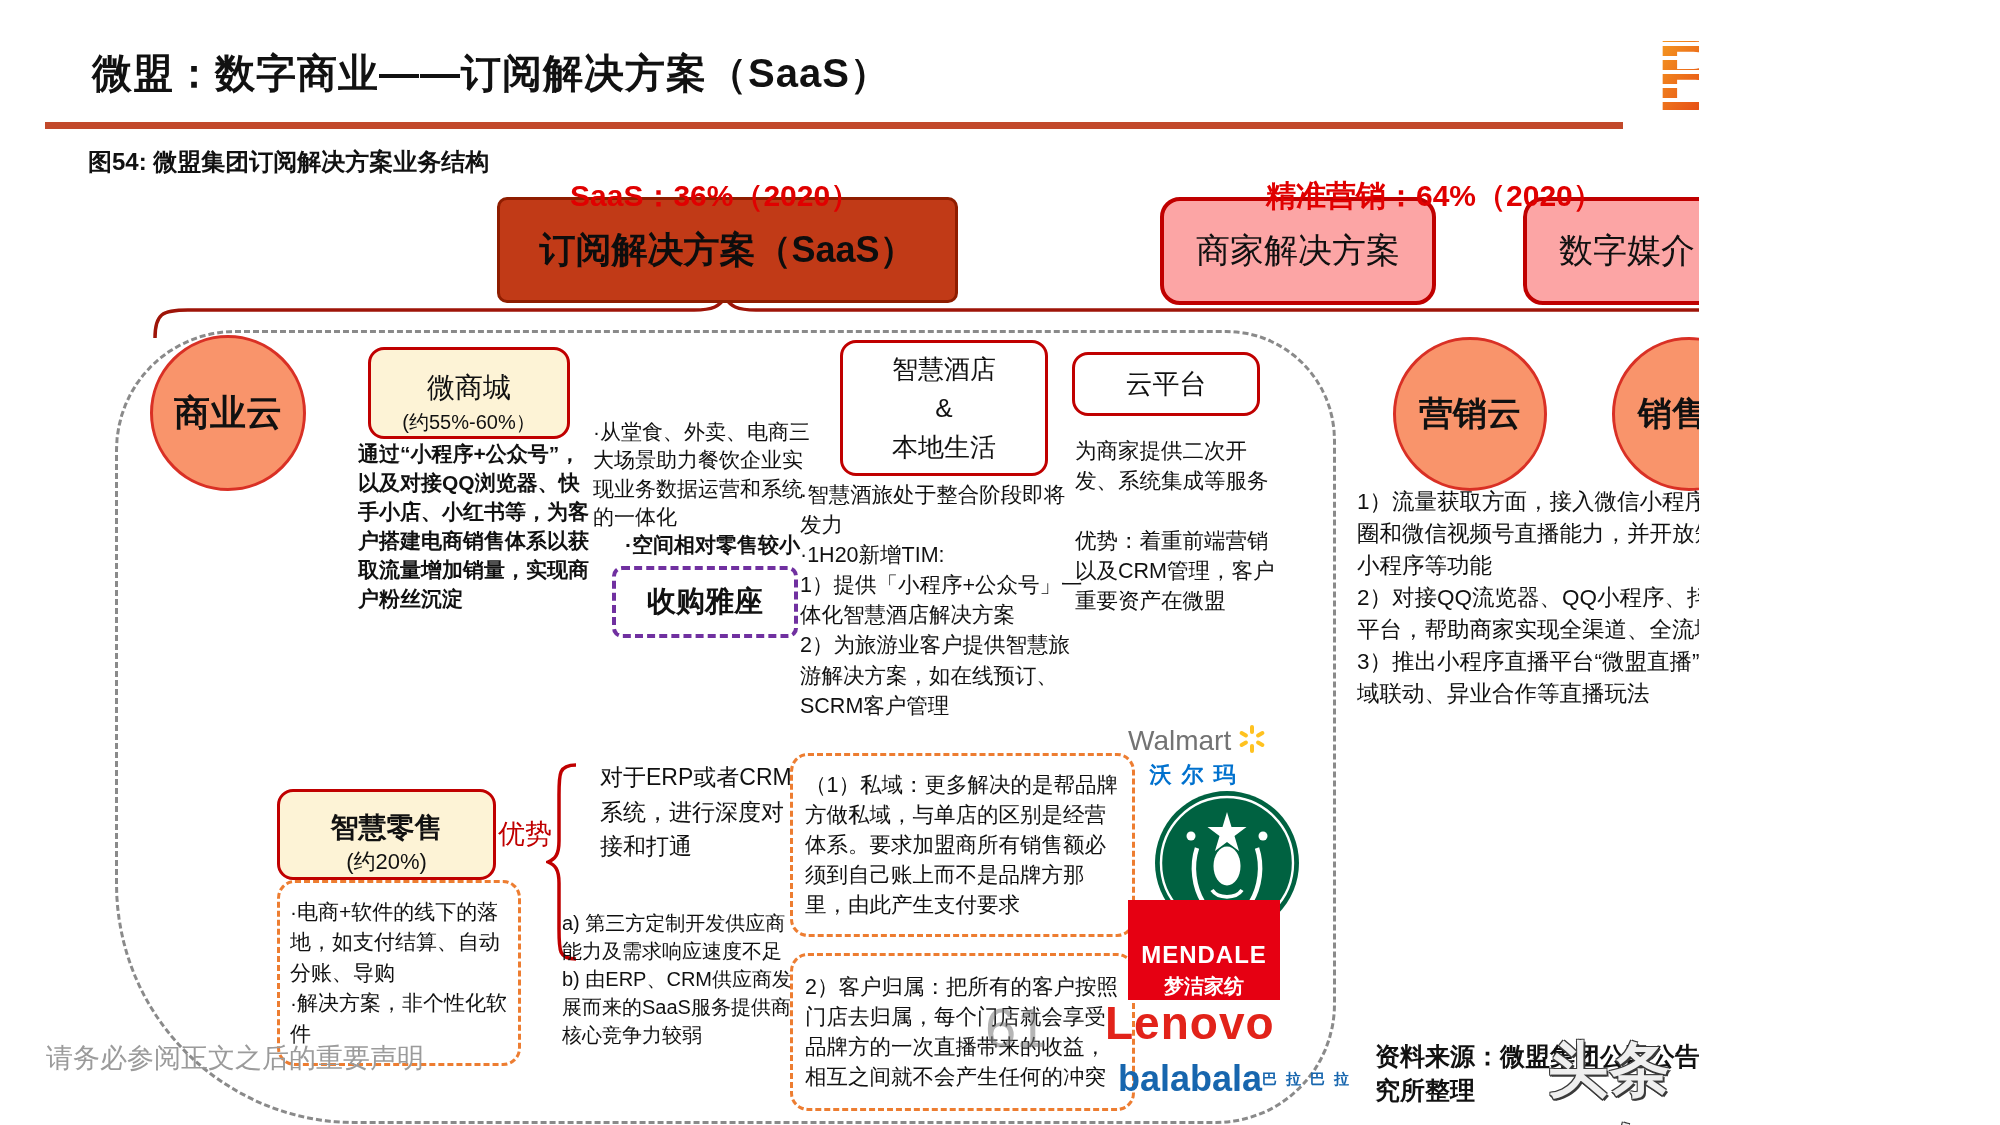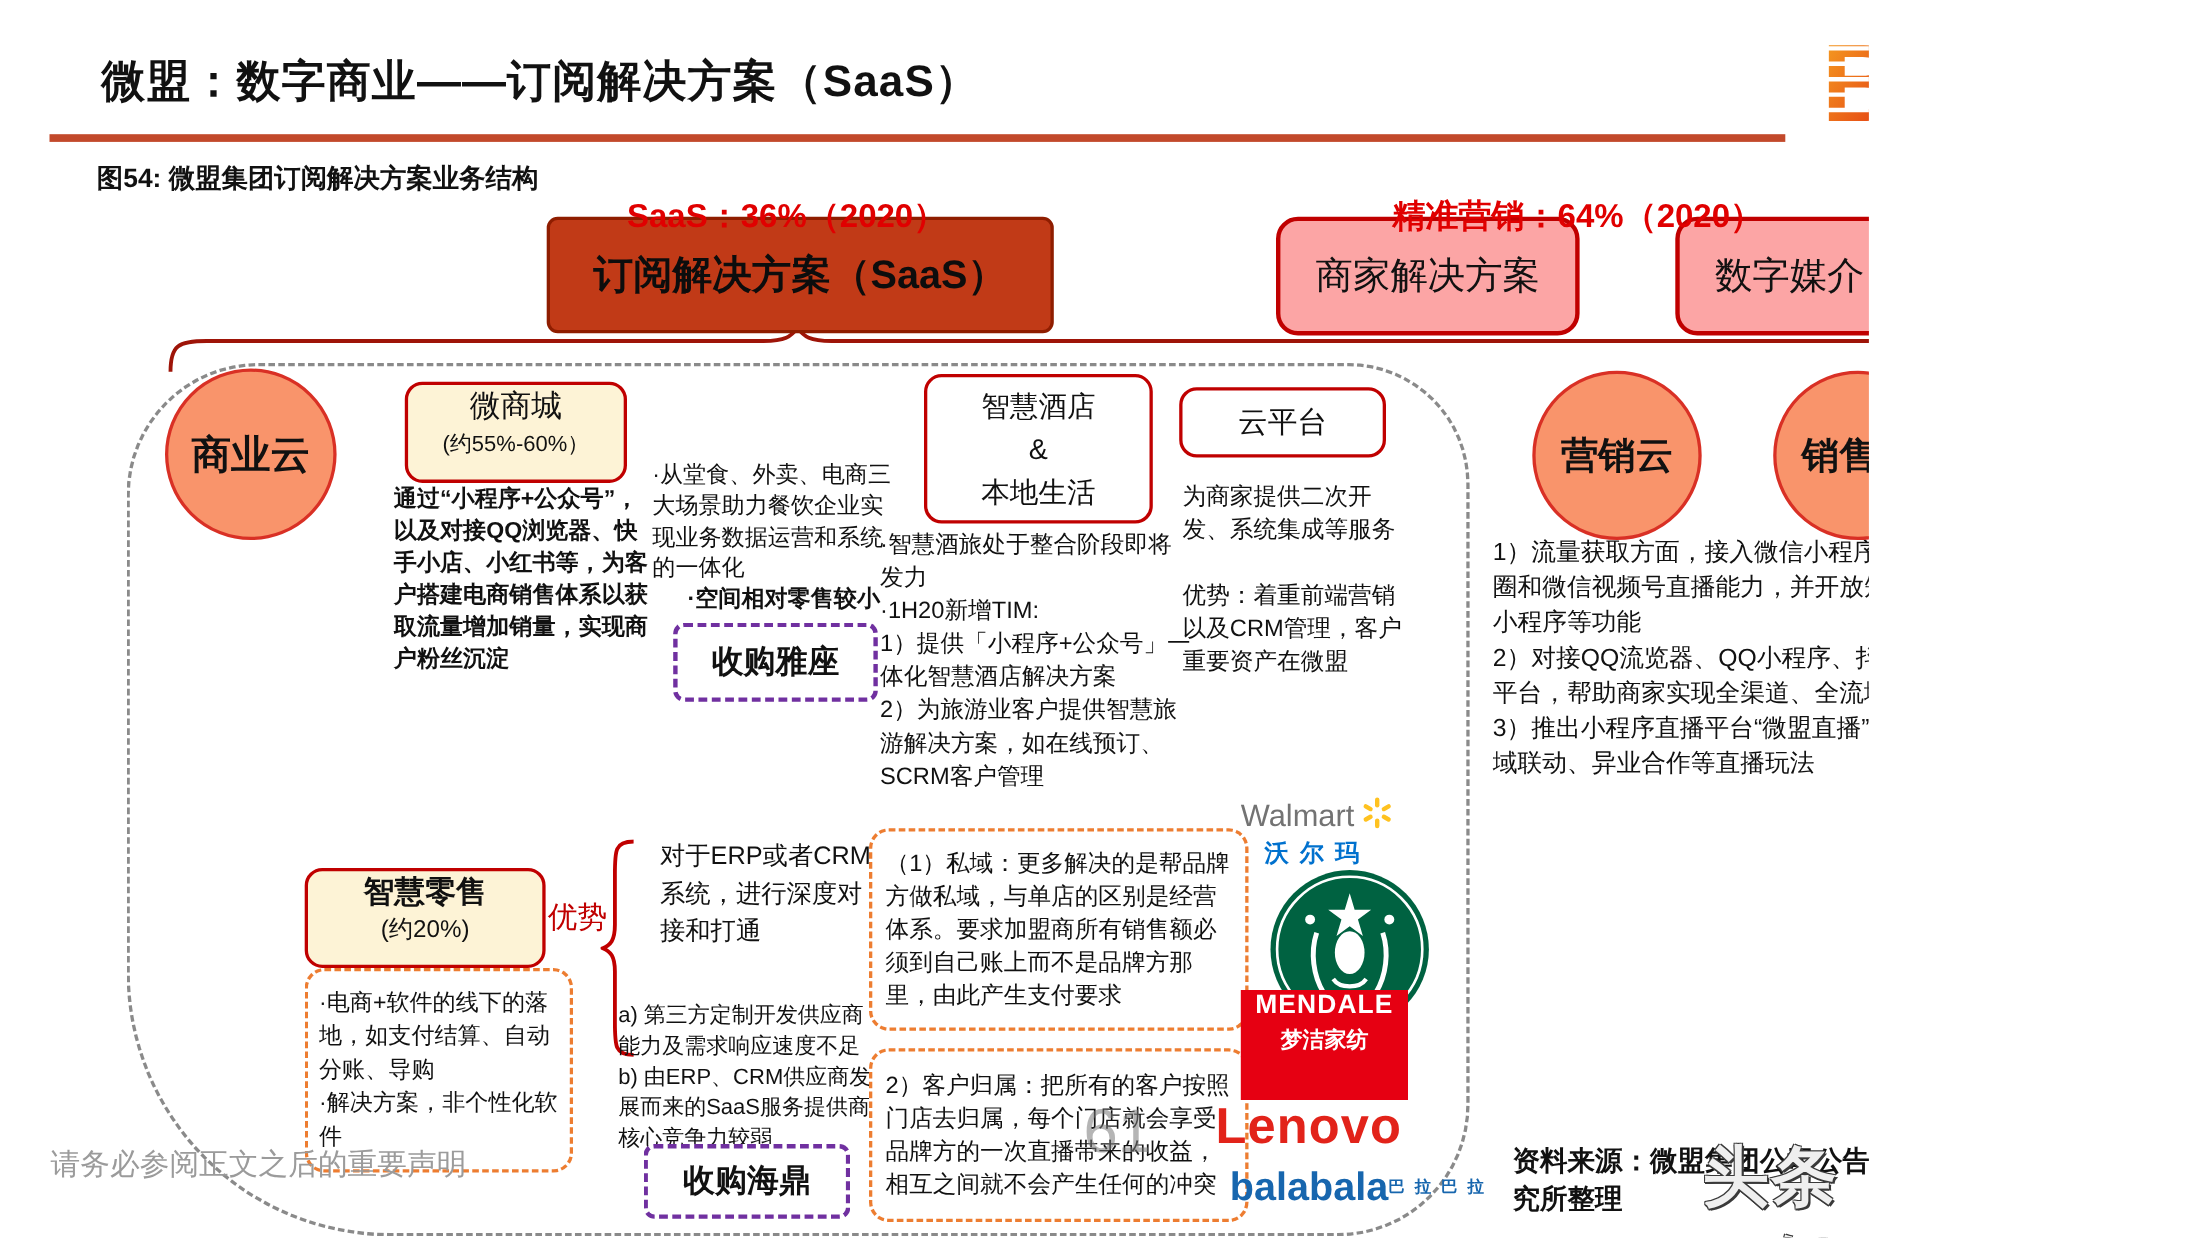--- a/index.html
+++ b/index.html
@@ -1,21 +1,21 @@
 <!DOCTYPE html>
 <html><head>
 <meta charset="utf-8">
 <style>
   html,body{margin:0;padding:0;background:#fff;}
   #page{position:relative;width:1699px;height:1125px;background:#fff;overflow:hidden;
         font-family:"Liberation Sans","DejaVu Sans",sans-serif;color:#111;}
   .abs{position:absolute;}
   .pre{white-space:pre-line;}
   .ctr{display:flex;align-items:center;justify-content:center;text-align:center;}
-  .col{display:flex;flex-direction:column;align-items:center;justify-content:flex-start;text-align:center;}
+  .col{display:flex;flex-direction:column;align-items:center;justify-content:flex-end;text-align:center;}
 
   .page-title{left:92px;top:46px;font-size:40px;font-weight:bold;letter-spacing:1px;}
   .title-rule{left:45px;top:122px;width:1578px;height:7px;background:#c2492b;}
   .fig-caption{left:88px;top:146px;font-size:24px;font-weight:bold;}
 
   .logo-wrap{left:1656px;top:28px;display:flex;gap:14px;align-items:flex-start;}
   .logo-text-cn{font-size:42px;font-weight:bold;color:#161616;letter-spacing:4px;line-height:1.1;}
   .logo-text-en{font-size:15px;font-weight:bold;color:#161616;letter-spacing:1.6px;margin-top:4px;}
 
   .red-label{font-size:30px;font-weight:bold;color:#e00000;z-index:6;}
@@ -190,21 +190,20 @@
     <svg width="32" height="198" viewBox="0 0 32 198">
       <path d="M 30,2 C 13,2 13,10 13,32 L 13,78 C 13,92 9,96 2,99 C 9,102 13,106 13,120 L 13,166 C 13,188 13,196 30,196" fill="none" stroke="#c00000" stroke-width="3.5"></path>
     </svg>
   </div>
   <div class="abs orange-dash-box retail-notes pre">·电商+软件的线下的落地，如支付结算、自动分账、导购
 ·解决方案，非个性化软件</div>
 
   <div class="abs erp-intro">对于ERP或者CRM系统，进行深度对接和打通</div>
   <div class="abs erp-issues pre">a) 第三方定制开发供应商能力及需求响应速度不足
 b) 由ERP、CRM供应商发展而来的SaaS服务提供商核心竞争力较弱</div>
-  <div class="abs ctr purple-box haiding-box">收购海鼎</div>
 
   <div class="abs orange-dash-box private-box">（1）私域：更多解决的是帮品牌方做私域，与单店的区别是经营体系。要求加盟商所有销售额必须到自己账上而不是品牌方那里，由此产生支付要求</div>
   <div class="abs orange-dash-box attr-box">2）客户归属：把所有的客户按照门店去归属，每个门店就会享受品牌方的一次直播带来的收益，相互之间就不会产生任何的冲突</div>
   <div class="abs page-num">61</div>
 
   <div class="abs walmart">
     <div class="walmart-row">
       <span class="walmart-en">Walmart</span>
       <span>
         <svg width="30" height="30" viewBox="0 0 30 30">

